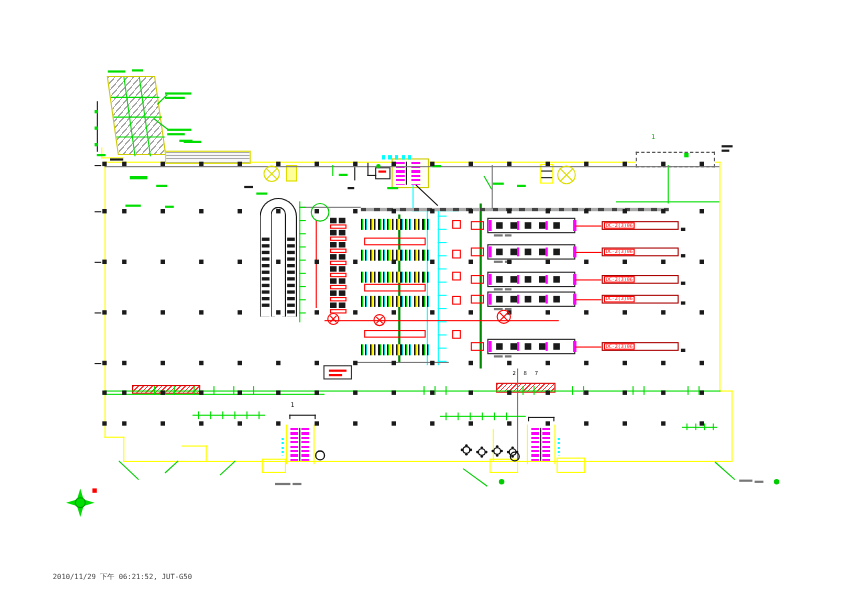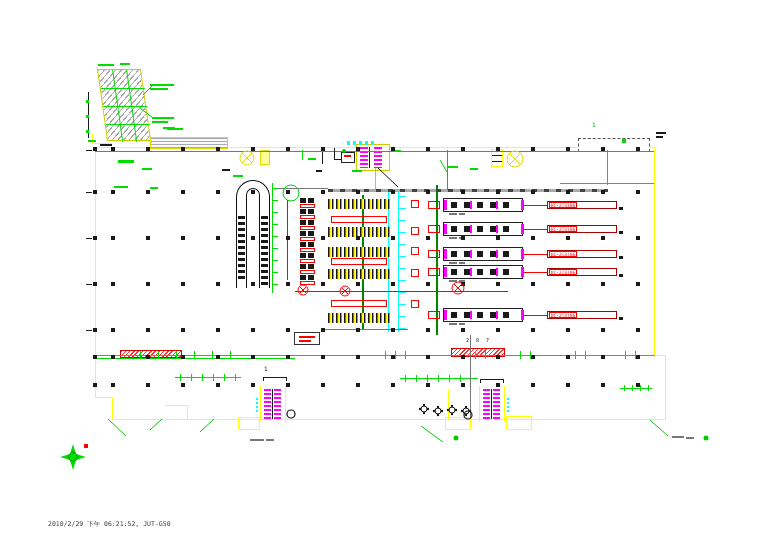--- a/index.html
+++ b/index.html
@@ -40,21 +40,21 @@
   <div class="trav-inner"></div>
 
   <div class="fhc">
     <b style="left:4px;top:3px;width:16px;height:2px"></b>
     <b style="left:4px;top:7px;width:12px;height:2px"></b>
   </div>
 
   <span class="micronote" style="left:466px;top:337px">2 8 7</span>
   <span class="tag-g" style="left:592px;top:121px">1</span>
   <span class="tag-k" style="left:264px;top:365px">1</span>
-  <span class="txt" style="left:48px;top:520px">2010/2/29 下午 06:21:52, JUT-G50</span>
+  <span class="txt" style="left:48px;top:520px">2010/11/29 下午 06:21:52, JUT-G50</span>
 
   <svg class="ovl" width="768" height="543" viewBox="0 0 768 543">
 
     <g>
       <path d="M73 444 L76 454 L86 457 L76 460 L73 470 L70 460 L60 457 L70 454 Z" fill="#00dd00"></path>
       <circle cx="73" cy="457" r="4.5" fill="none" stroke="#009900" stroke-width="1"></circle>
       <rect x="84" y="444" width="4" height="4" fill="#ff0000"></rect>
     </g>
 
     <g stroke="#dddd00" stroke-width="1" fill="none">

